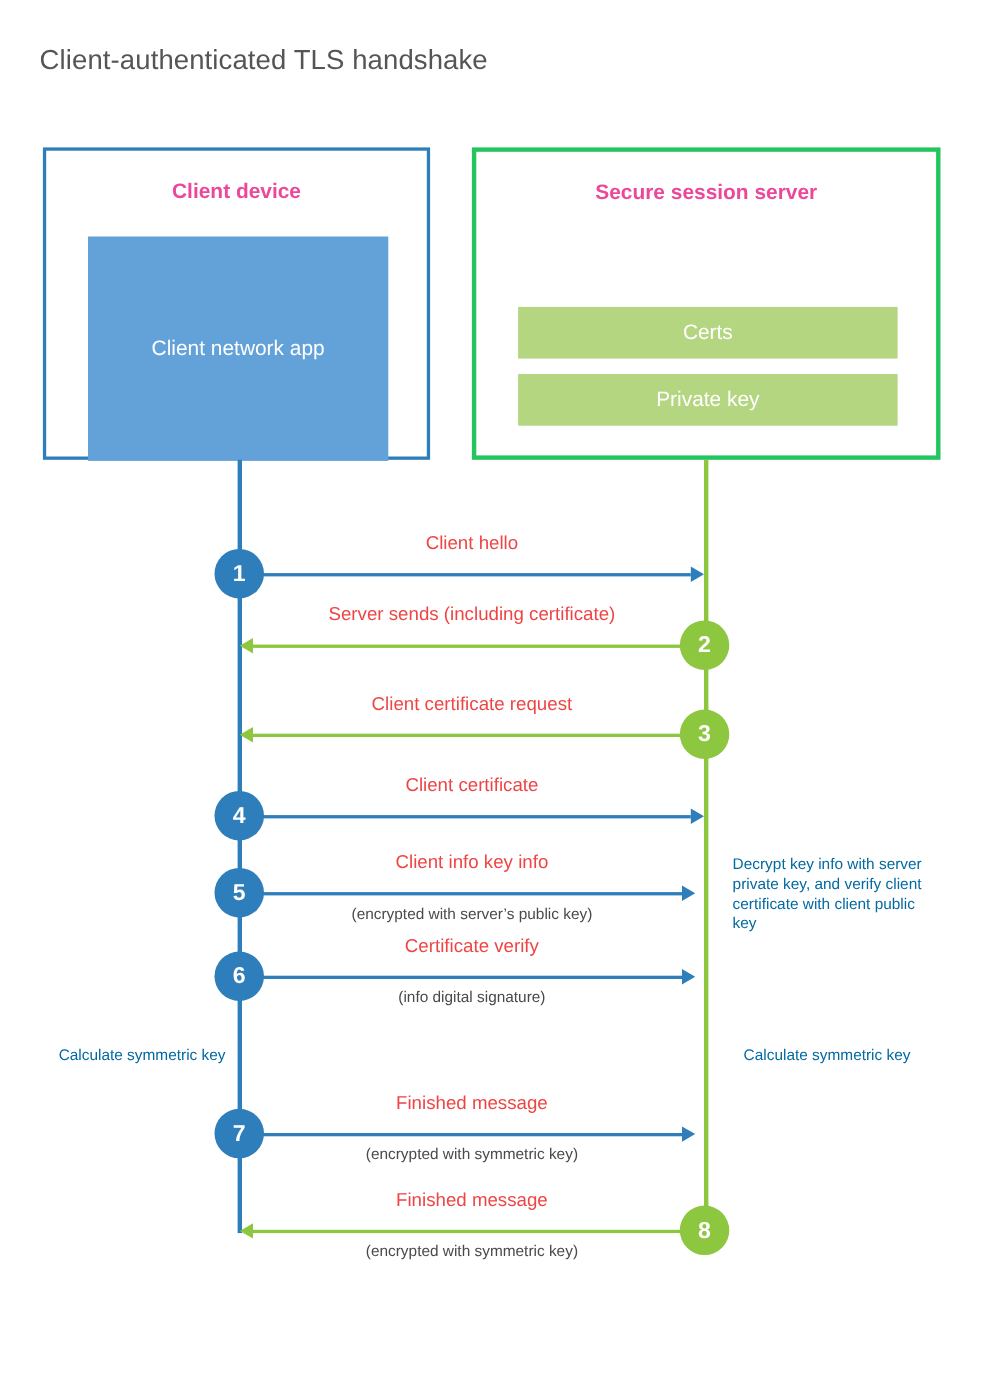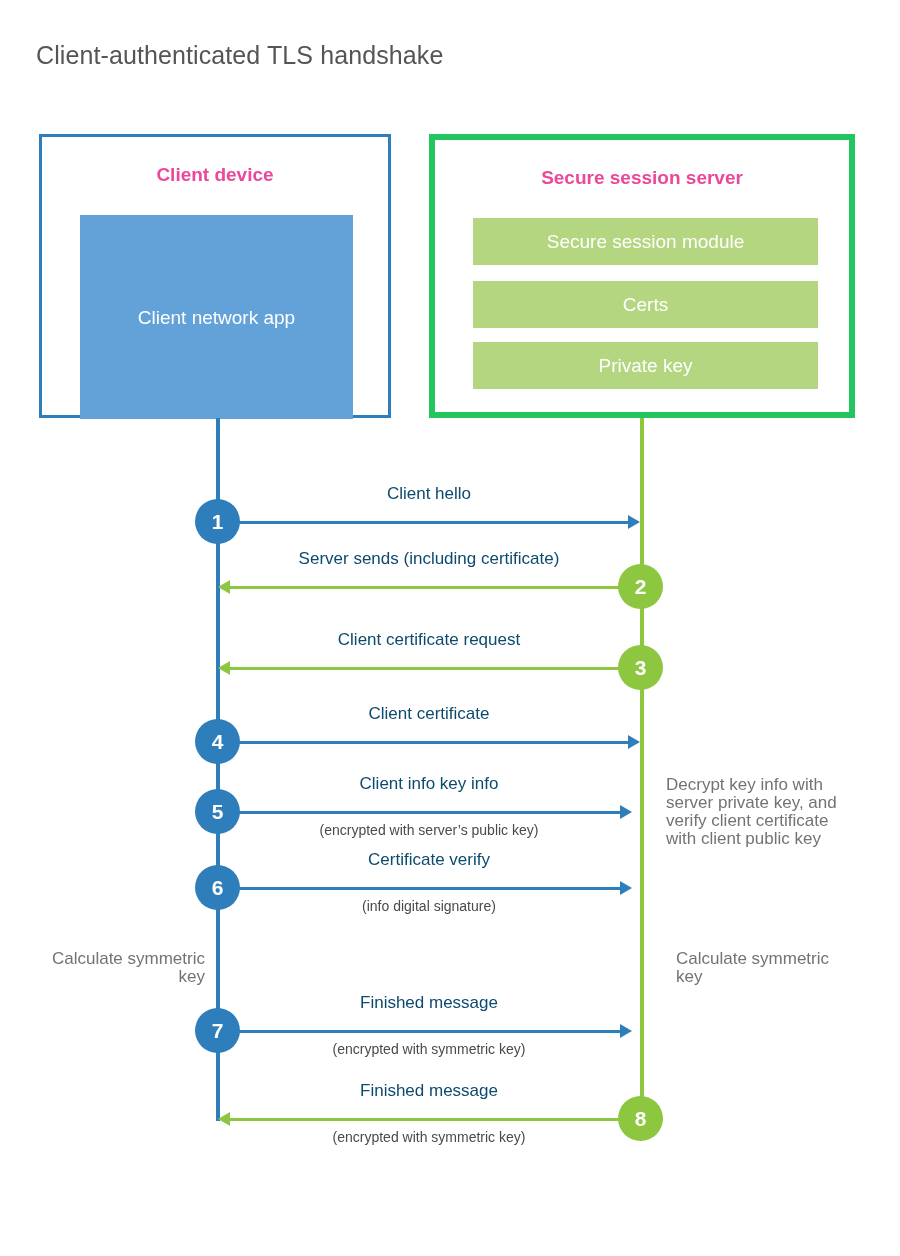--- a/index.html
+++ b/index.html
@@ -45,21 +45,21 @@
     top: 120px;
     width: 352px;
     height: 284px;
     border: 3px solid #2e7ebb;
   }
   #server-box {
     left: 429px;
     top: 120px;
     width: 426px;
     height: 284px;
-    border: 6px solid #22c55e;
+    border: 4px solid #22c55e;
   }
   .actor-title {
     position: absolute;
     left: 0;
     right: 0;
     top: 27px;
     text-align: center;
     font-size: 19px;
     font-weight: bold;
     color: #ec4899;
@@ -159,41 +159,41 @@
   }
   .badge-blue  { background: #2e7ebb; left: 195px; }
   .badge-green { background: #8dc63f; left: 618px; }
 
   .step-label {
     position: absolute;
     left: 218px;
     width: 422px;
     text-align: center;
     font-size: 17px;
-    color: #0c4a6e;
+    color: #ef4444;
     top: -38px;
     white-space: nowrap;
   }
   .step-sublabel {
     position: absolute;
     left: 218px;
     width: 422px;
     text-align: center;
     font-size: 14px;
     color: #4a4a4a;
     top: 10px;
     white-space: nowrap;
   }
 
   
   .side-note {
     position: absolute;
-    font-size: 17px;
+    font-size: 14px;
     line-height: 18px;
-    color: #737373;
+    color: #0369a1;
   }
   #note-decrypt {
     left: 666px;
     top: 762px;
     width: 175px;
     text-align: left;
   }
   #note-calc-left {
     left: 30px;
     top: 936px;
@@ -214,21 +214,20 @@
 
   <div class="page-title">Client-authenticated TLS handshake</div>
 
   <div class="actor-box" id="client-box">
     <div class="actor-title">Client device</div>
     <div class="client-app">Client network app</div>
   </div>
 
   <div class="actor-box" id="server-box">
     <div class="actor-title">Secure session server</div>
-    <div class="server-bar" id="server-bar-0">Secure session module</div>
     <div class="server-bar" id="server-bar-1">Certs</div>
     <div class="server-bar" id="server-bar-2">Private key</div>
   </div>
 
   <div class="lifeline" id="client-lifeline"></div>
   <div class="lifeline" id="server-lifeline"></div>
 
   <div class="step dir-right" style="top:508px">
     <div class="arrow-line" style="left:218px;width:410px"></div>
     <div class="arrow-head right" style="left:628px"></div>

